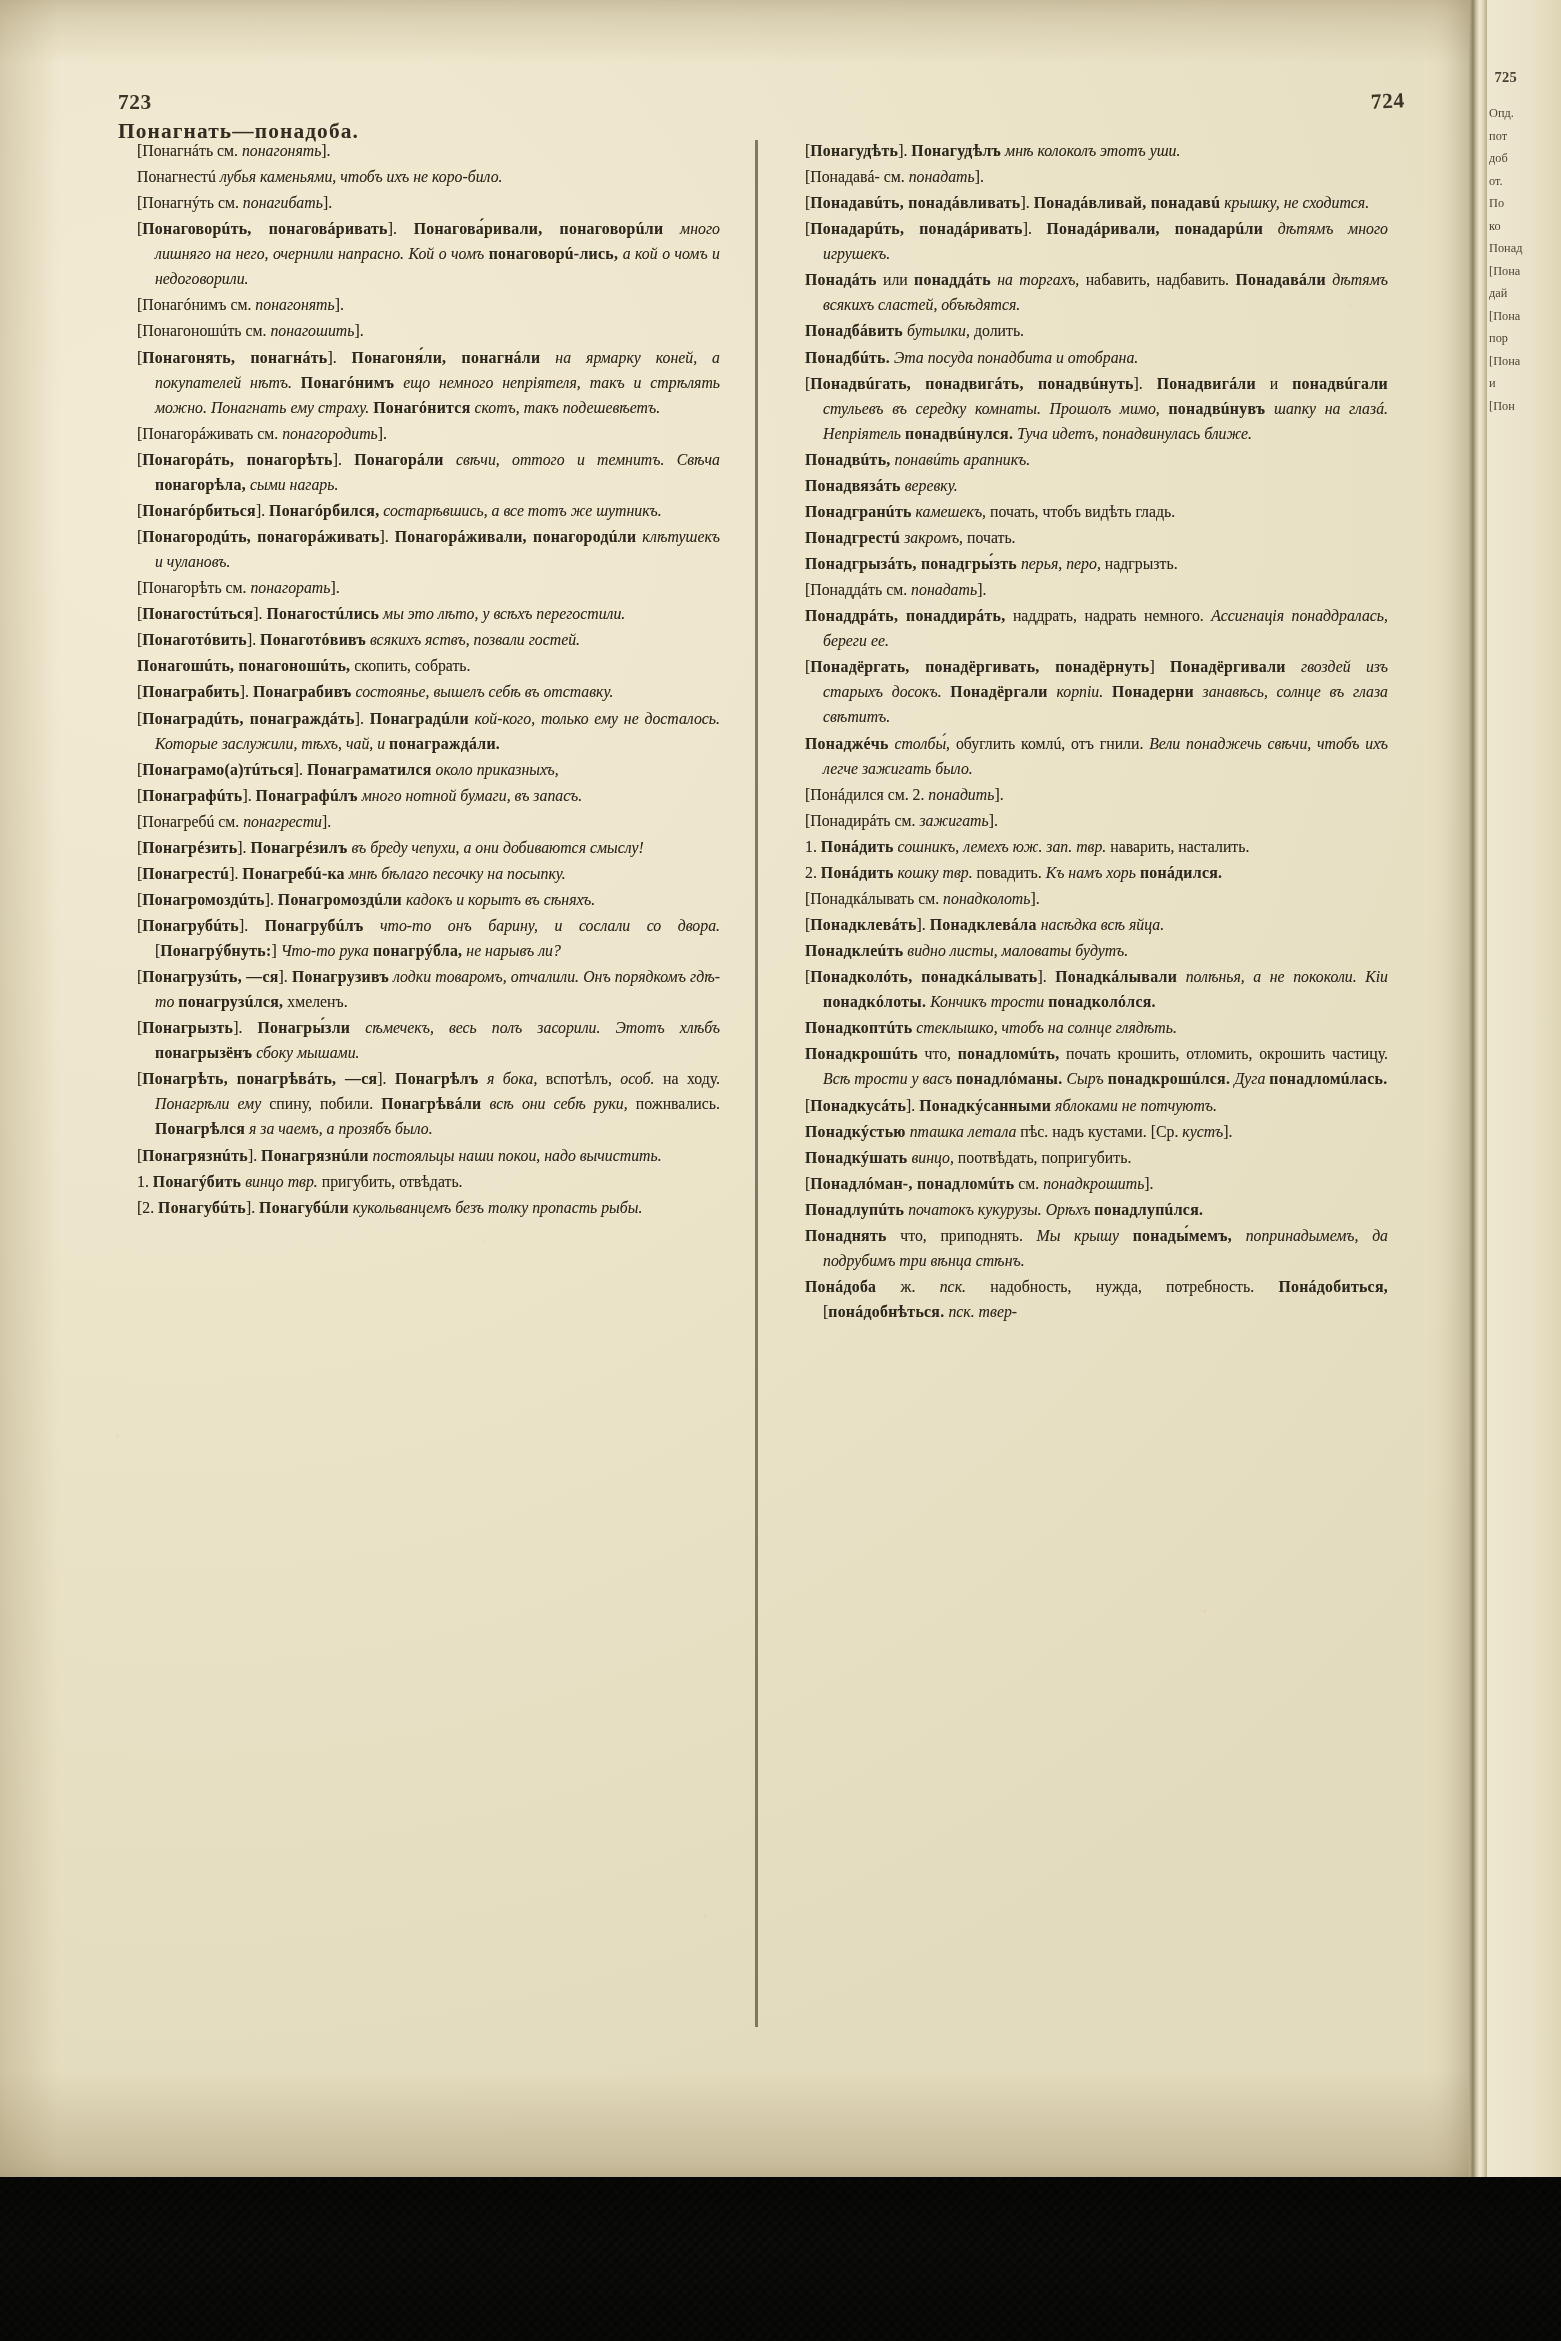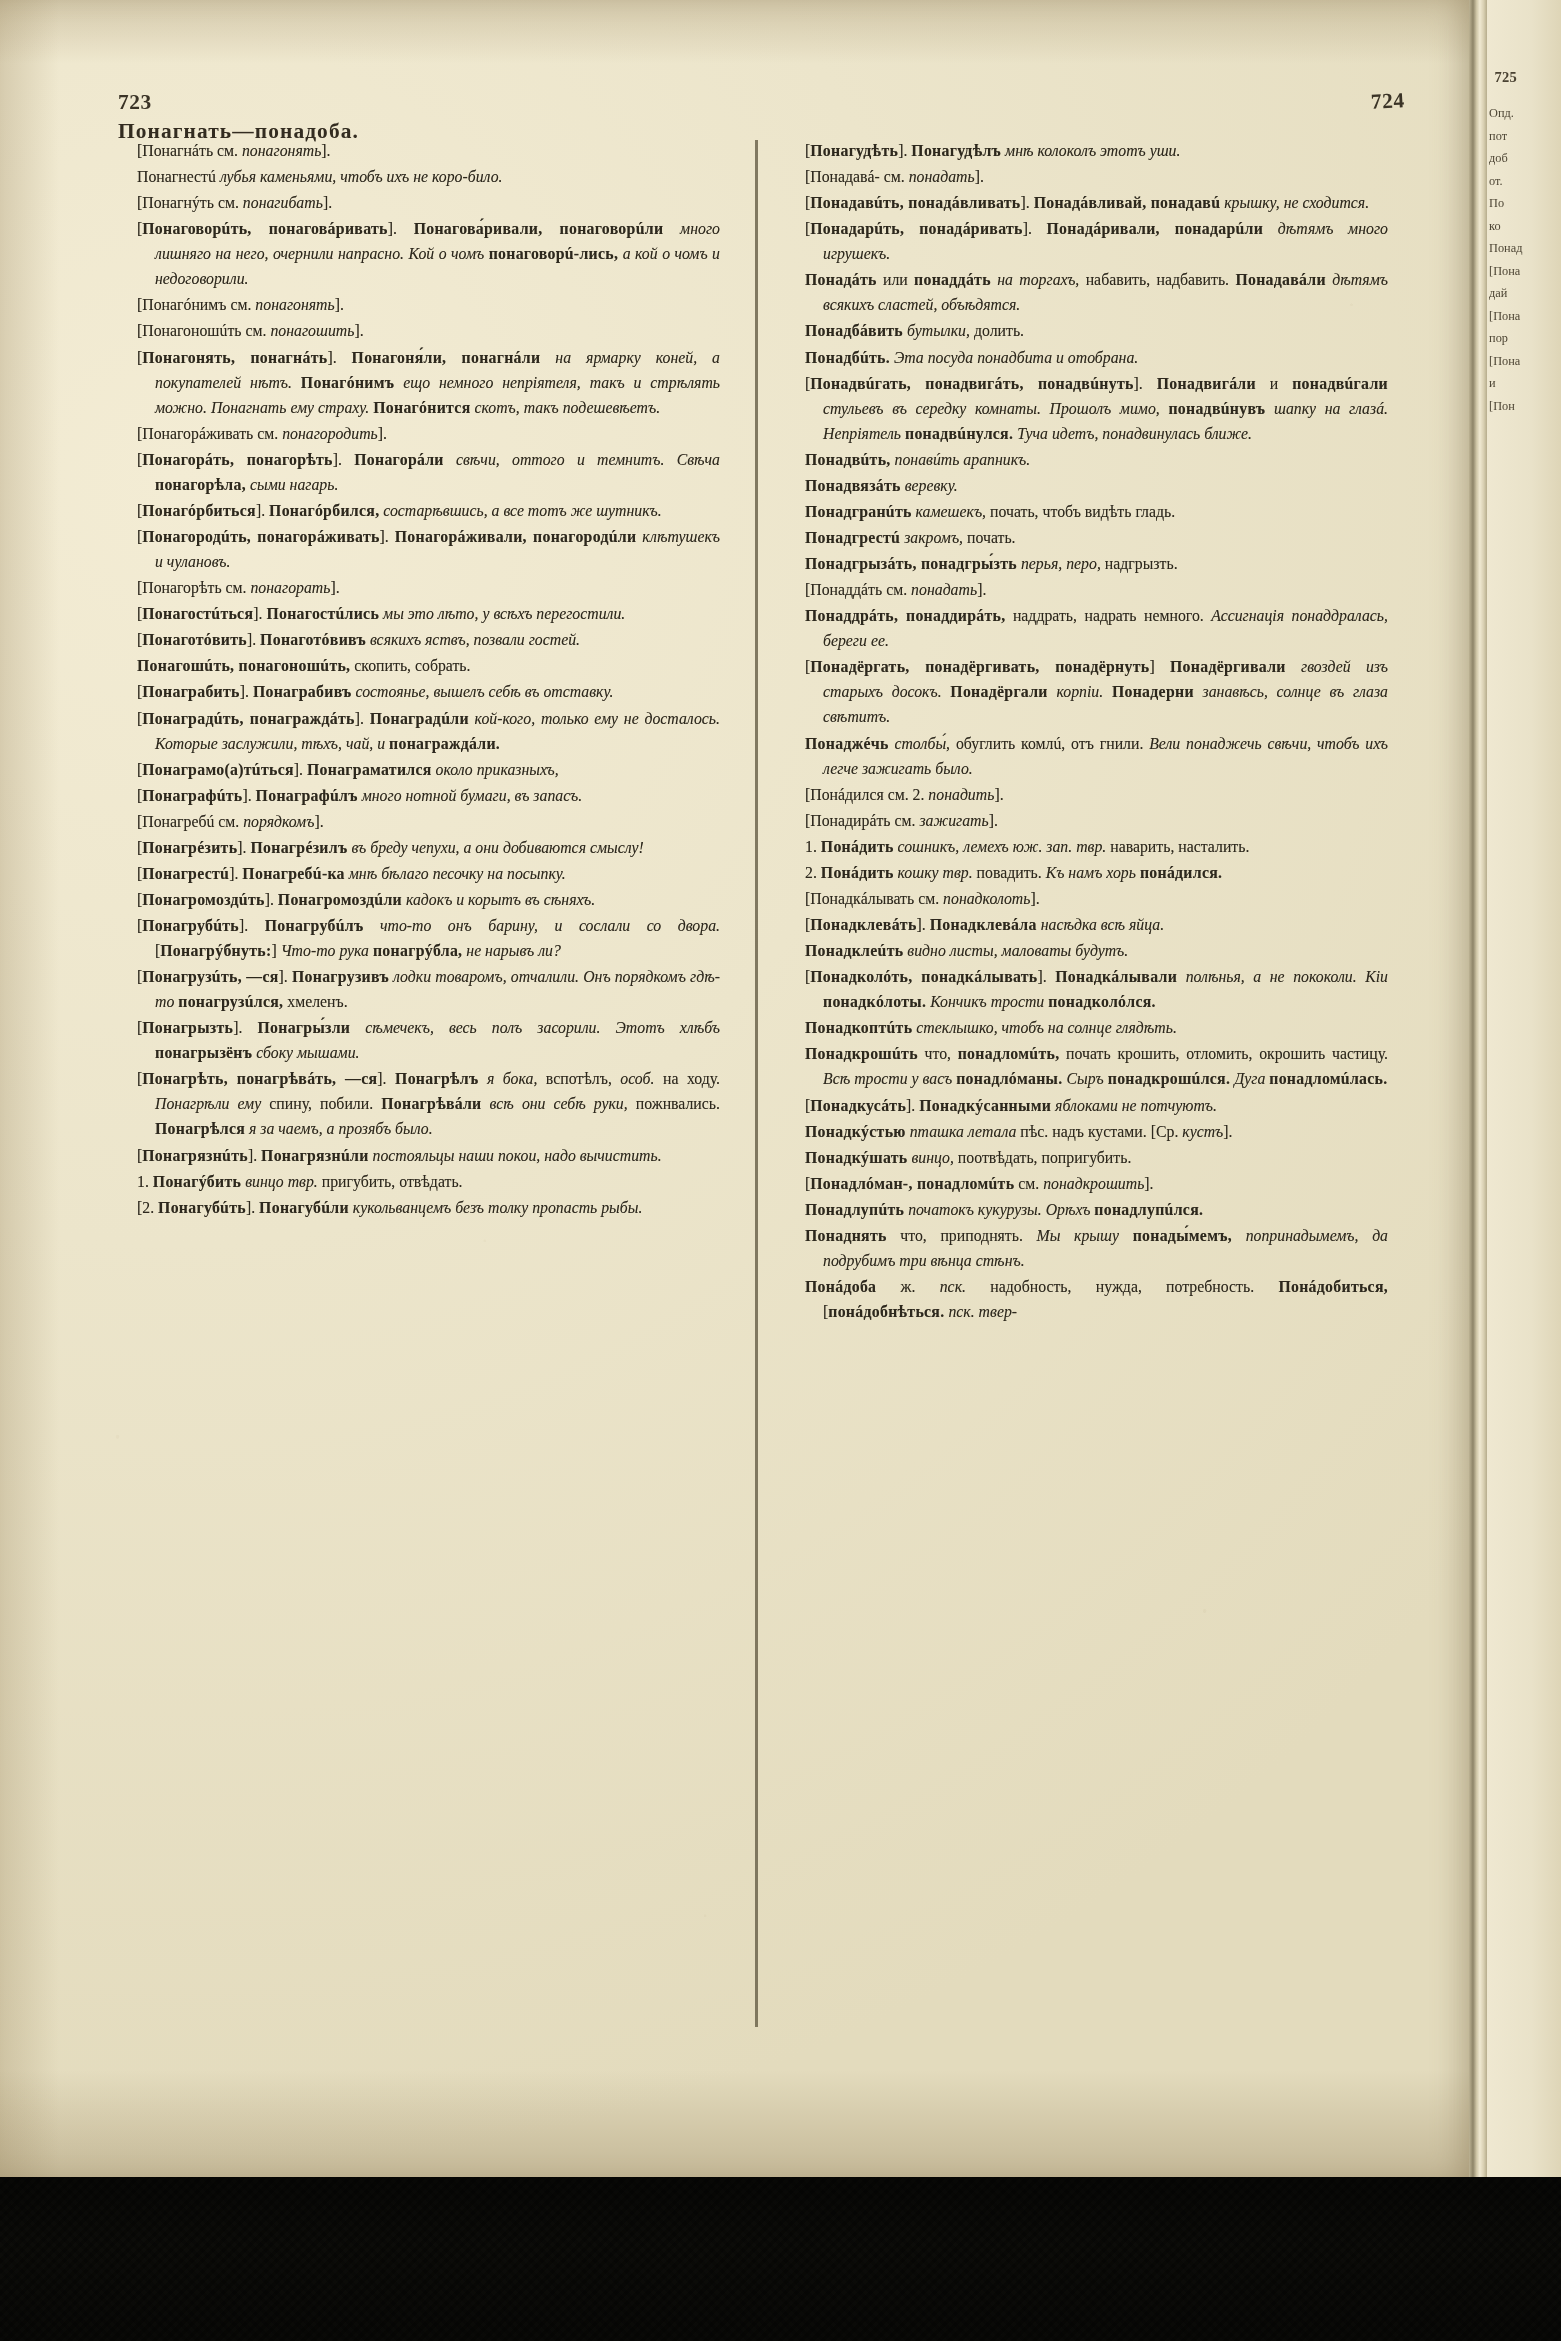--- a/index.html
+++ b/index.html
@@ -186,21 +186,21 @@
           <div class="entry">[<b>Понагóрбиться</b>]. <b>Понагóрбился,</b> <i>состарѣвшись, а все тотъ же шутникъ.</i></div>
           <div class="entry">[<b>Понагородúть, понагорáживать</b>]. <b>Понагорáживали, понагородúли</b> <i>клѣтушекъ и чулановъ.</i></div>
           <div class="entry">[Понагорѣть см. <i>понагорать</i>].</div>
           <div class="entry">[<b>Понагостúться</b>]. <b>Понагостúлись</b> <i>мы это лѣто, у всѣхъ перегостили.</i></div>
           <div class="entry">[<b>Понаготóвить</b>]. <b>Понаготóвивъ</b> <i>всякихъ яствъ, позвали гостей.</i></div>
           <div class="entry"><b>Понагошúть, понагоношúть,</b> скопить, собрать.</div>
           <div class="entry">[<b>Понаграбить</b>]. <b>Понаграбивъ</b> <i>состоянье, вышелъ себѣ въ отставку.</i></div>
           <div class="entry">[<b>Понаградúть, понаграждáть</b>]. <b>Понаградúли</b> <i>кой-кого, только ему не досталось. Которые заслужили, тѣхъ, чай, и</i> <b>понаграждáли.</b></div>
           <div class="entry">[<b>Понаграмо(а)тúться</b>]. <b>Понаграматился</b> <i>около приказныхъ,</i></div>
           <div class="entry">[<b>Понаграфúть</b>]. <b>Понаграфúлъ</b> <i>много нотной бумаги, въ запасъ.</i></div>
-          <div class="entry">[Понагребú см. <i>порядкомъ</i>].</div>
+          <div class="entry">[Понагребú см. <i>понагрести</i>].</div>
           <div class="entry">[<b>Понагрéзить</b>]. <b>Понагрéзилъ</b> <i>въ бреду чепухи, а они добиваются смыслу!</i></div>
           <div class="entry">[<b>Понагрестú</b>]. <b>Понагребú-ка</b> <i>мнѣ бѣлаго песочку на посыпку.</i></div>
           <div class="entry">[<b>Понагромоздúть</b>]. <b>Понагромоздúли</b> <i>кадокъ и корытъ въ сѣняхъ.</i></div>
           <div class="entry">[<b>Понагрубúть</b>]. <b>Понагрубúлъ</b> <i>что-то онъ барину, и сослали со двора.</i> [<b>Понагрýбнуть:</b>] <i>Что-то рука</i> <b>понагрýбла,</b> <i>не нарывъ ли?</i></div>
           <div class="entry">[<b>Понагрузúть, —ся</b>]. <b>Понагрузивъ</b> <i>лодки товаромъ, отчалили. Онъ порядкомъ гдѣ-то</i> <b>понагрузúлся,</b> хмеленъ.</div>
           <div class="entry">[<b>Понагрызть</b>]. <b>Понагры́зли</b> <i>сѣмечекъ, весь полъ засорили. Этотъ хлѣбъ</i> <b>понагрызёнъ</b> <i>сбоку мышами.</i></div>
           <div class="entry">[<b>Понагрѣть, понагрѣвáть, —ся</b>]. <b>Понагрѣлъ</b> <i>я бока,</i> вспотѣлъ, <i>особ.</i> на ходу. <i>Понагрѣли ему</i> спину, побили. <b>Понагрѣвáли</b> <i>всѣ они себѣ руки,</i> пожнвались. <b>Понагрѣлся</b> <i>я за чаемъ, а прозябъ было.</i></div>
           <div class="entry">[<b>Понагрязнúть</b>]. <b>Понагрязнúли</b> <i>постояльцы наши покои, надо вычистить.</i></div>
           <div class="entry">1. <b>Понагýбить</b> <i>винцо</i> <i>твр.</i> пригубить, отвѣдать.</div>
           <div class="entry">[2. <b>Понагубúть</b>]. <b>Понагубúли</b> <i>кукольванцемъ безъ толку пропасть рыбы.</i></div>

